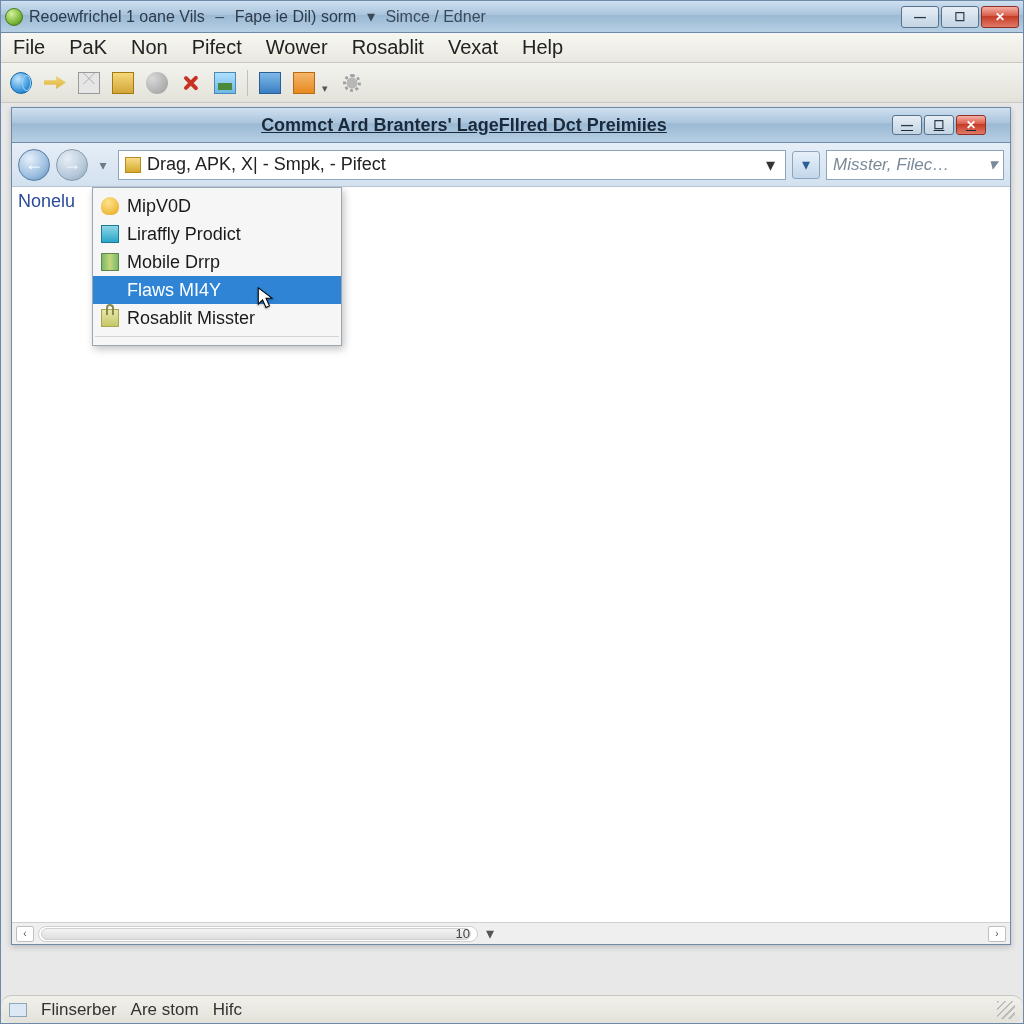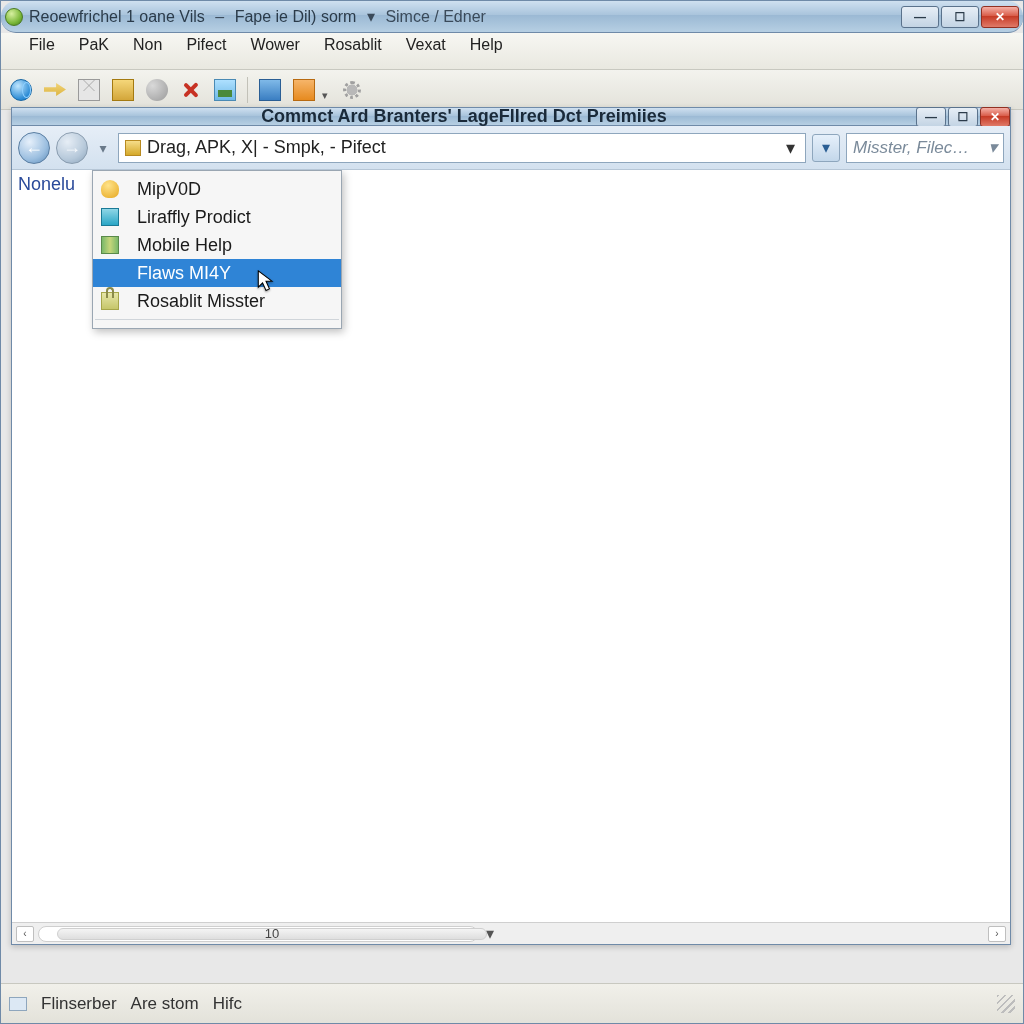--- a/index.html
+++ b/index.html
@@ -1,31 +1,31 @@
 <!DOCTYPE html>
 <html><head>
 <meta charset="utf-8">
 <style>
 * { box-sizing: border-box; margin: 0; padding: 0; font-family: "Segoe UI", Tahoma, sans-serif; }
 html, body { width: 1024px; height: 1024px; overflow: hidden; background: #d9d9d9; }
 
 
 .outer-window { position: absolute; inset: 0; background: #e8e8e8; border: 1px solid #6f8aa8; }
-.outer-titlebar { height: 32px; background: linear-gradient(#cfe0f0,#a9c4dc 45%,#9bb9d4 46%,#b6cfe3); display: flex; align-items: center; padding: 0 4px; border-bottom: 1px solid #6f8aa8; border-radius: 15px; }
+.outer-titlebar { height: 32px; background: linear-gradient(#cfe0f0,#a9c4dc 45%,#9bb9d4 46%,#b6cfe3); display: flex; align-items: center; padding: 0 4px; border-bottom: 1px solid #6f8aa8; }
 .outer-titlebar .app-icon { width: 18px; height: 18px; border-radius: 50%; background: radial-gradient(circle at 35% 30%, #d7f0a0, #7cb83a 60%, #3e7c12); margin-right: 6px; border: 1px solid #4a7a20; }
 .outer-titlebar .title-text { font-size: 16px; color: #2b3b4a; white-space: nowrap; }
 .outer-titlebar .sep { margin: 0 6px; color: #3a4a5a; }
 .outer-titlebar .after { color: #3a4a5a; }
 .window-controls { margin-left: auto; display: flex; gap: 2px; }
 .wc-btn { width: 38px; height: 22px; border: 1px solid #5a728c; border-radius: 3px; background: linear-gradient(#e7eef6,#c3d4e4); display: flex; align-items: center; justify-content: center; font-size: 12px; color: #2b3b4a; }
 .wc-btn.close { background: linear-gradient(#f5b0a6,#d85a47 45%,#c63a25 46%,#e07a68); color: #fff; border-color: #913022; }
 .wc-glyph { font-weight: bold; }
 
 
-.menubar { height: 37px; background: linear-gradient(#f7f7f2,#e9e8e0); border-bottom: 1px solid #c8c8c0; display: flex; align-items: stretch; padding: 0 16px; font-size: 16px; color: #222; }
+.menubar { height: 30px; background: linear-gradient(#f7f7f2,#e9e8e0); border-bottom: 1px solid #c8c8c0; display: flex; align-items: stretch; padding: 0 0; font-size: 20px; color: #222; }
 .menubar .menu-item { padding: 3px 12px 0; cursor: default; }
 
 
 .toolbar { height: 40px; background: linear-gradient(#f3f3ee,#e3e2da); border-bottom: 1px solid #c8c8c0; display: flex; align-items: center; padding: 0 6px; gap: 6px; }
 .tb-btn { width: 28px; height: 28px; border-radius: 3px; display: flex; align-items: center; justify-content: center; }
 .tb-sep { width: 1px; height: 26px; background: #c2c1b8; margin: 0 2px; }
 .ico { width: 22px; height: 22px; display: inline-block; }
 .ico-globe { border-radius: 50%; background: radial-gradient(circle at 35% 30%, #bfe6ff, #2a8ad4 70%); border: 1px solid #1766a3; position: relative; }
 .ico-globe::after { content:""; position:absolute; left:55%; top:10%; width:35%; height:70%; border:1px solid #8fd0ff; border-radius:50%; }
 .ico-key { background: linear-gradient(#f7dd8a,#d5a92a); clip-path: polygon(0 40%,55% 40%,55% 20%,100% 50%,55% 80%,55% 60%,0 60%); }
@@ -40,69 +40,69 @@
 .ico-pic::after{content:"";position:absolute;left:15%;right:15%;bottom:15%;height:35%;background:#4a8a3a;}
 .ico-grid { background:linear-gradient(#7fb9e8,#3a7ec2);border:1px solid #2a5e94; }
 .ico-orange { background: linear-gradient(#f6b56a,#e68a1f); border:1px solid #b86a10; }
 .ico-gear { background: radial-gradient(circle,#b8b8b8 35%,transparent 36%); position:relative;}
 .ico-gear::before{content:"";position:absolute;inset:2px;border:3px dotted #a0a0a0;border-radius:50%;}
 .tb-drop { width:10px; height:10px; margin-left:-2px; }
 .tb-drop::after{content:"▾"; font-size:11px; color:#555;}
 
 
 .inner-window { position: absolute; left: 10px; top: 106px; width: 1000px; height: 838px; border: 1px solid #6f8aa8; background: #fff; box-shadow: 0 2px 6px rgba(0,0,0,.2); display:flex; flex-direction:column; }
-.inner-titlebar { height: 18px; background: linear-gradient(#cfe0f0,#a9c4dc 45%,#9bb9d4 46%,#b6cfe3); display:flex; align-items:center; padding: 0 0; border-bottom:1px solid #6f8aa8; color:#1a2a3a; font-size:18px; font-weight:600; }
+.inner-titlebar { height: 35px; background: linear-gradient(#cfe0f0,#a9c4dc 45%,#9bb9d4 46%,#b6cfe3); display:flex; align-items:center; padding: 0 24px; border-bottom:1px solid #6f8aa8; color:#1a2a3a; font-size:18px; font-weight:600;text-decoration:underline; }
 .inner-titlebar .title-center { flex:1; text-align:center; }
 .inner-wc { display:flex; gap:2px; }
 .inner-wc .wc-btn { width:30px; height:20px; }
 
 
 .navrow { height: 44px; background: linear-gradient(#e6eef7,#d3e1ef); border-bottom:1px solid #b6c6d6; display:flex; align-items:center; padding:0 6px; gap:6px; }
 .nav-btn { width:32px; height:32px; border-radius:50%; background: radial-gradient(circle at 35% 30%, #e6f0fb,#9cbfe0 60%,#5a8ab8); border:1px solid #5a7ea2; display:flex; align-items:center; justify-content:center; color:#fff; font-size:18px; }
 .nav-btn.disabled { filter: grayscale(.4) opacity(.7); }
 .nav-small { width:18px; color:#6a7a8a; font-size:14px; text-align:center; }
 .addr { flex:1; height:30px; background:#fff; border:1px solid #8ea6bd; display:flex; align-items:center; padding:0 6px; font-size:18px; color:#222; }
 .addr .addr-icon { width:16px;height:16px;background:linear-gradient(#f6dd8a,#d5a92a);margin-right:6px;border:1px solid #b88a20;}
 .addr .addr-drop { margin-left:auto; color:#333; padding:0 4px; }
 .refresh-btn { width:28px; height:28px; background:linear-gradient(#e6f0fb,#c3d7ea); border:1px solid #8ea6bd; border-radius:3px; display:flex; align-items:center; justify-content:center; color:#2a5e94; }
-.search { width:158px; height:30px; background:#fff; border:1px solid #8ea6bd; display:flex; align-items:center; padding:0 6px; color:#7a8a9a; font-style:italic; font-size:17px; }
+.search { width:178px; height:30px; background:#fff; border:1px solid #8ea6bd; display:flex; align-items:center; padding:0 6px; color:#7a8a9a; font-style:italic; font-size:17px; }
 .search .s-drop{margin-left:auto;color:#7a8a9a;}
 
 
 .content { flex:1; position:relative; background:#fff; overflow:hidden;border-radius:20px; }
 .sidebar-word { position:absolute; left:6px; top:4px; font-size:18px; color:#2a4a9a; }
 
 
 .dropdown { position:absolute; left:80px; top:0px; width:250px; background:#f6f6f6; border:1px solid #9aa6b2; box-shadow:2px 3px 8px rgba(0,0,0,.25); padding:4px 0; }
-.dd-item { height:28px; display:flex; align-items:center; padding:0 10px 0 8px; font-size:18px; color:#1a1a1a; gap:18px; cursor:default; }
+.dd-item { height:28px; display:flex; align-items:center; padding:0 10px 0 8px; font-size:18px; color:#1a1a1a; gap:8px; cursor:default; }
 .dd-item.hover { background:#2f84d6; color:#fff; }
 .dd-sep { height:1px; background:#d0d5da; margin:4px 2px; }
 .dd-ico { width:18px; height:18px; flex:0 0 18px; }
 .dd-ico.bell{background:radial-gradient(circle at 40% 30%,#ffe38a,#e6a820);border-radius:50% 50% 40% 40%;}
 .dd-ico.folder{background:linear-gradient(#8fd6e6,#2aa6c6);border:1px solid #1a7a96;}
 .dd-ico.map{background:linear-gradient(90deg,#7ab86a,#c6d67a,#7ab86a);border:1px solid #5a8a4a;}
 .dd-ico.blank{background:transparent;}
 .dd-ico.lock{background:linear-gradient(#e6e6a8,#c6c66a);border:1px solid #a6a64a;position:relative;}
 .dd-ico.lock::before{content:"";position:absolute;left:25%;right:25%;top:-40%;height:60%;border:2px solid #8a8a4a;border-bottom:none;border-radius:6px 6px 0 0;}
 .dd-ico.box{background:linear-gradient(#b8a8d6,#8a7ab8);border:1px solid #6a5a98;}
 
 
 .cursor { position:absolute; width:18px; height:24px; pointer-events:none; }
 .cursor svg { width:100%; height:100%; filter: drop-shadow(0 1px 1px rgba(0,0,0,.4)); }
 
 
 .hscroll { height:22px; background:#efefef; border-top:1px solid #cfcfcf; display:flex; align-items:center; padding:0 4px; gap:4px; }
 .hs-btn { width:18px; height:16px; background:#fff; border:1px solid #bfbfbf; border-radius:2px; display:flex;align-items:center;justify-content:center;font-size:10px;color:#555;}
 .hs-track { flex:0 0 440px; height:16px; background:#fff; border:1px solid #cfcfcf; border-radius:8px; position:relative; }
-.hs-thumb { position:absolute; left:18px; top:1px; bottom:1px; width:430px; background:linear-gradient(#f4f4f4,#dedede); border:1px solid #cfcfcf; border-radius:7px; display:flex; align-items:center; justify-content:center; font-size:13px; color:#444;}
+.hs-thumb { position:absolute; left:2px; top:1px; bottom:1px; width:430px; background:linear-gradient(#f4f4f4,#dedede); border:1px solid #cfcfcf; border-radius:7px; display:flex; align-items:center; justify-content:flex-end; font-size:13px; color:#444;}
 .hs-drop{width:16px;text-align:center;color:#555;}
 .hs-spacer{flex:1;}
 
 
-.statusbar { position:absolute; left:0; right:0; bottom:0; height:40px; background:linear-gradient(#f1f0ea,#e3e2da); border-top:1px solid #c8c8c0; display:flex; align-items:center; padding:0 8px; gap:14px; font-size:17px; color:#333; }
+.statusbar { position:absolute; left:0; right:0; bottom:0; height:28px; background:linear-gradient(#f1f0ea,#e3e2da); border-top:1px solid #c8c8c0; display:flex; align-items:center; padding:0 8px; gap:14px; font-size:17px; color:#333;border-radius:11px; }
 .statusbar .s-ico { width:18px; height:14px; background:#dce8f4; border:1px solid #8ea6bd; }
 .statusbar .grip { margin-left:auto; width:18px; height:18px; background:repeating-linear-gradient(135deg,#bdbdbd 0 2px,transparent 2px 5px); }
 </style>
 </head>
 <body>
 
 <div class="outer-window">
 
   <div class="outer-titlebar">
     <span class="app-icon"></span>
@@ -211,21 +211,21 @@
         <div class="dd-item">
           <span class="dd-ico bell"></span>
           <span>MipV0D</span>
         </div>
         <div class="dd-item">
           <span class="dd-ico folder"></span>
           <span>Liraffly Prodict</span>
         </div>
         <div class="dd-item">
           <span class="dd-ico map"></span>
-          <span>Mobile Help</span>
+          <span>Mobile Drrp</span>
         </div>
         <div class="dd-item hover">
           <span class="dd-ico blank"></span>
           <span>Flaws MI4Y</span>
         </div>
         <div class="dd-item">
           <span class="dd-ico lock"></span>
           <span>Rosablit Misster</span>
         </div>
         <div class="dd-sep"></div>

